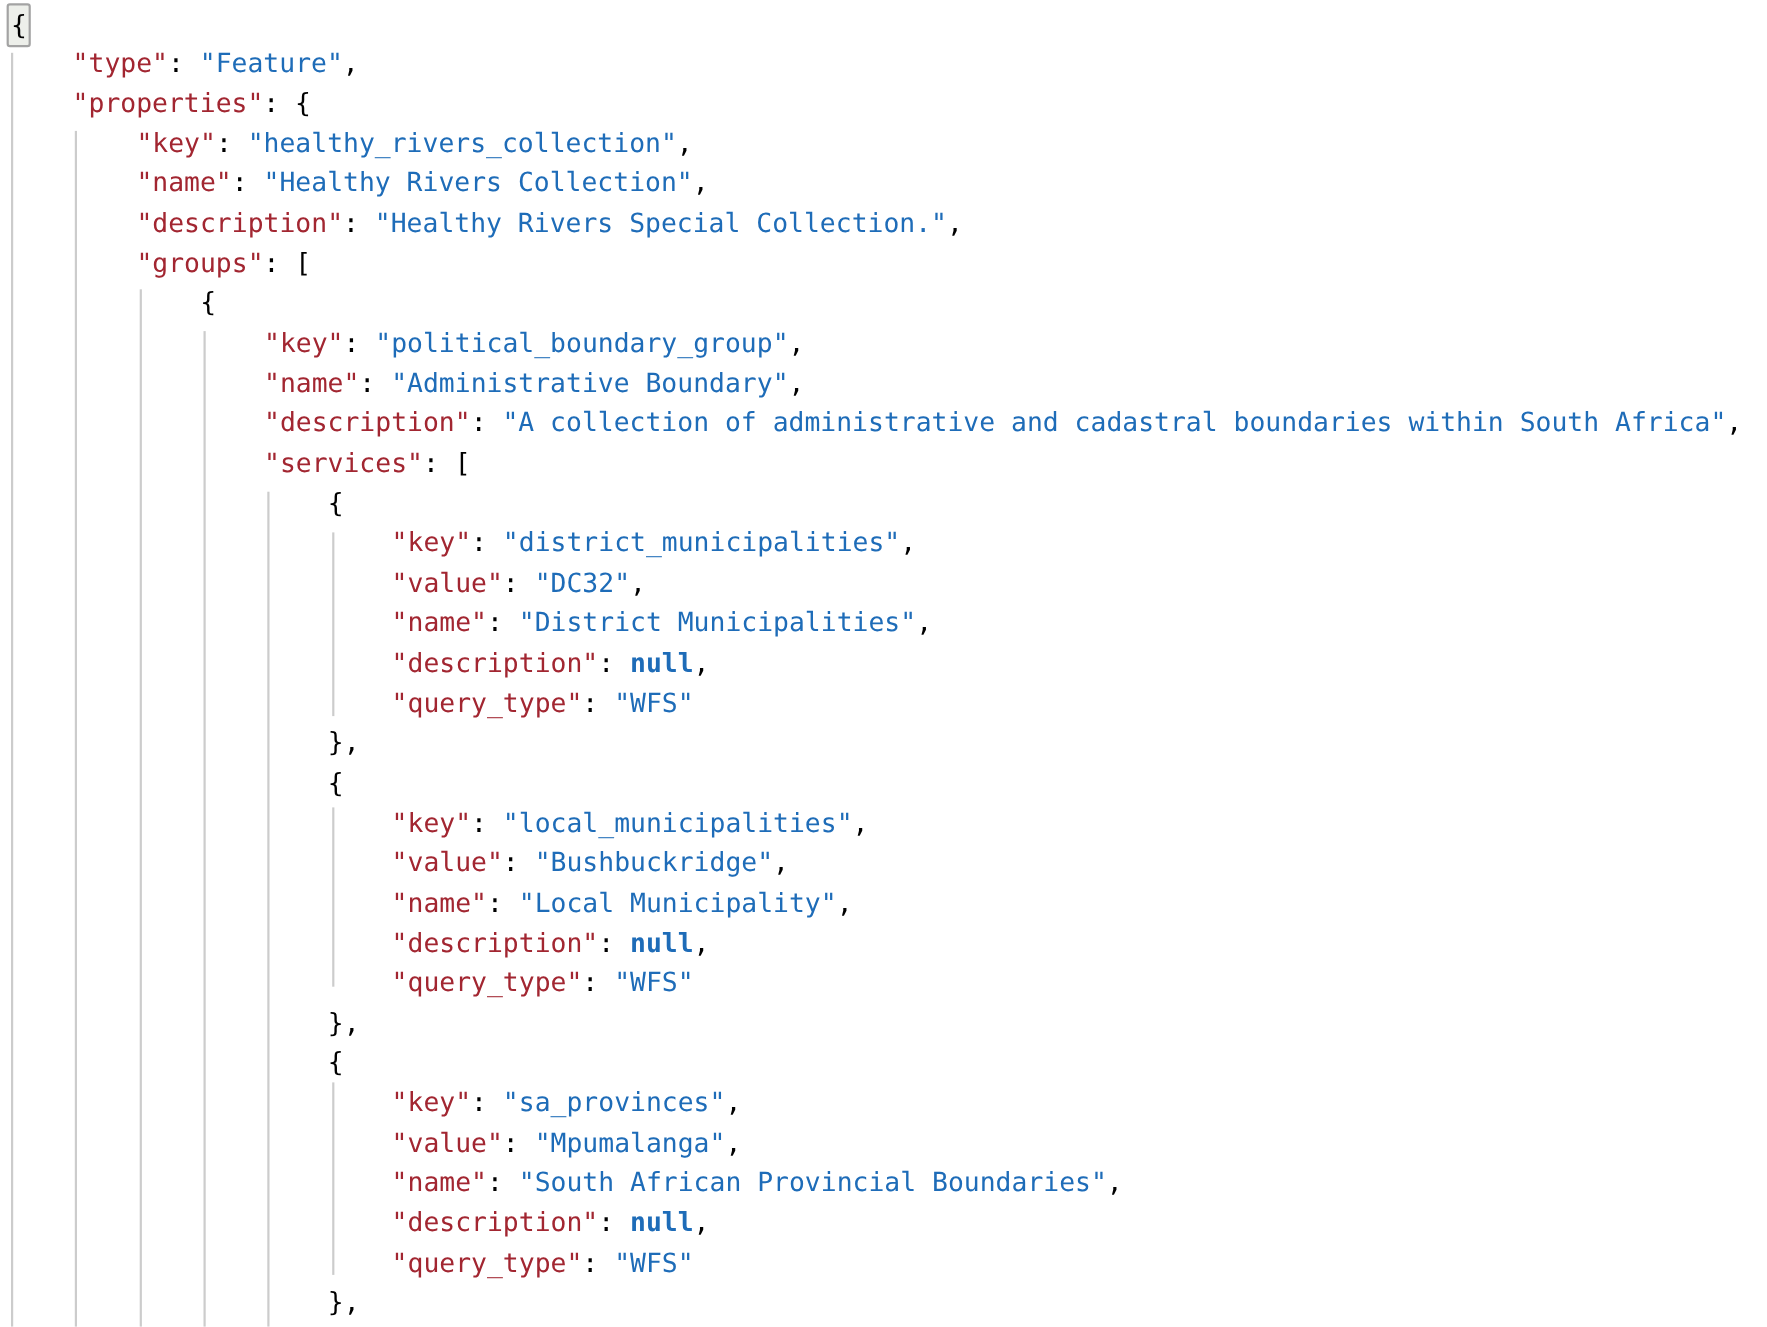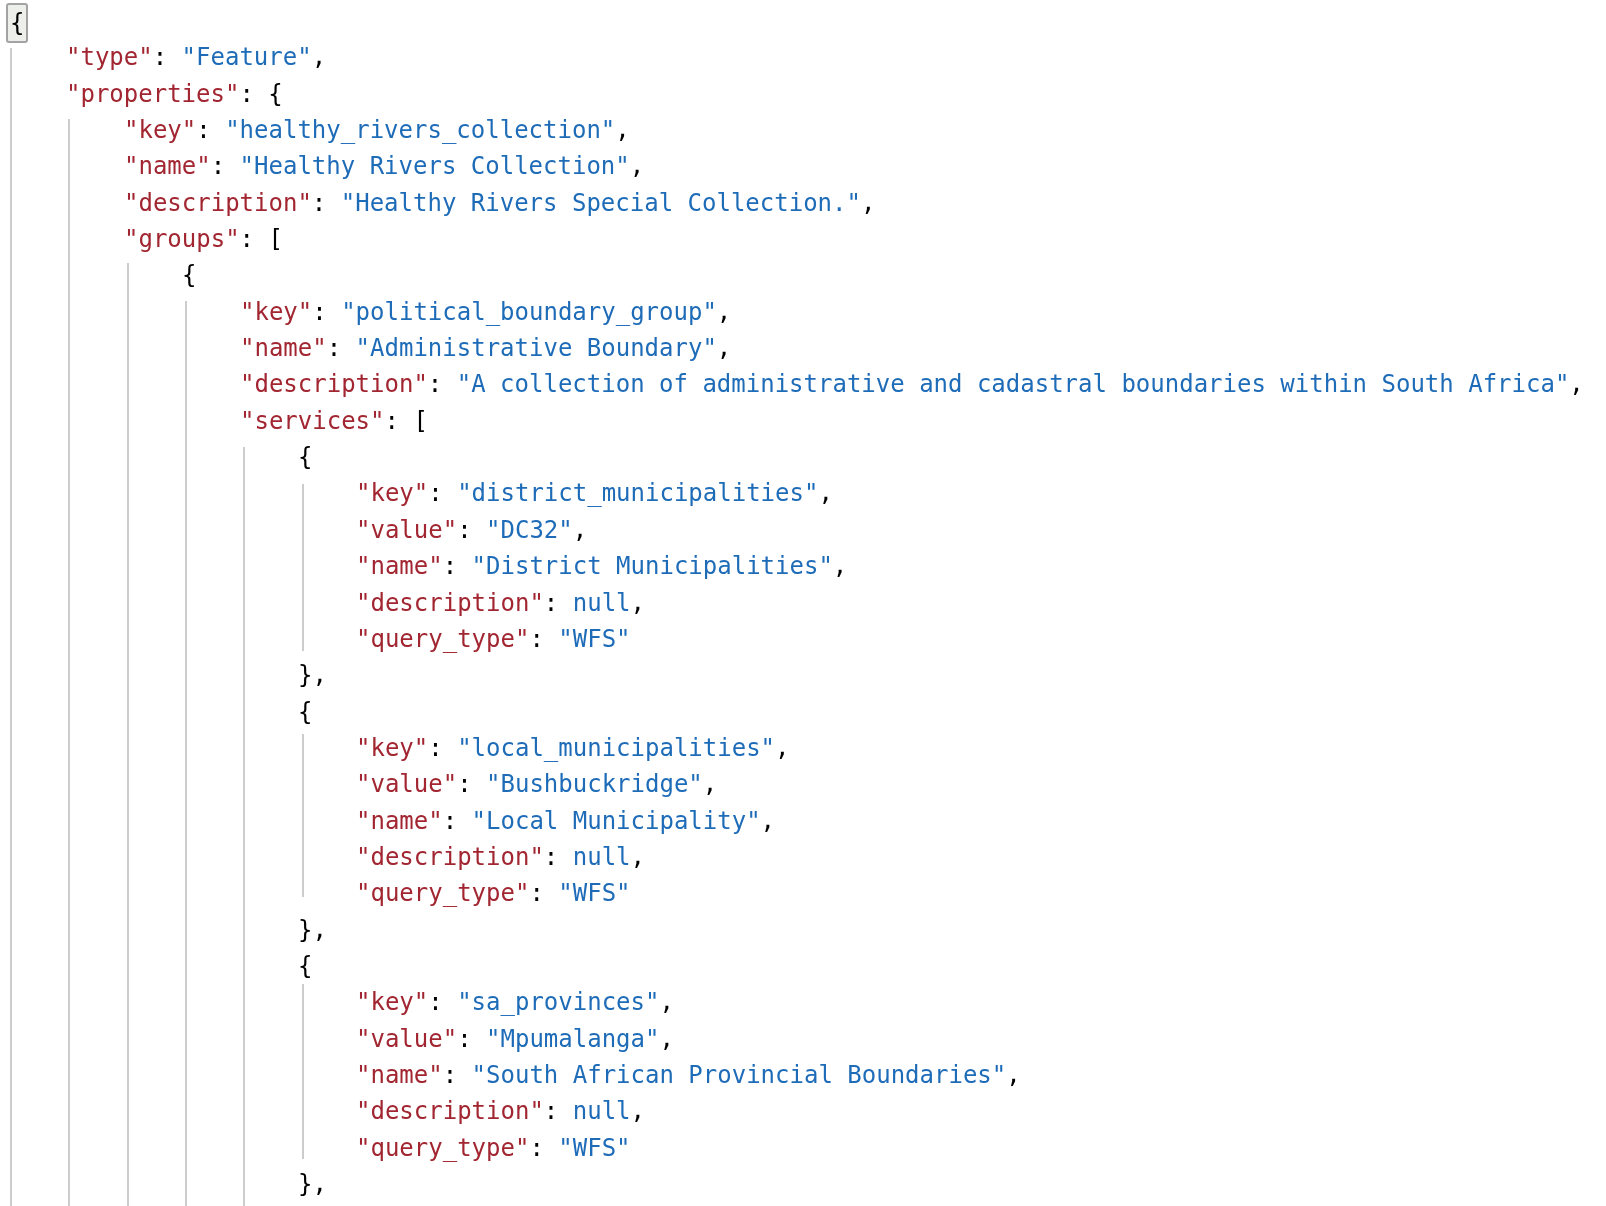--- a/index.html
+++ b/index.html
@@ -36,21 +36,21 @@
   }
   .line {
     white-space: pre;
     font-size: 24px;
     line-height: 36.35px;
     height: 36.35px;
     color: var(--punct-color, #000000);
   }
   .tok-k { color: var(--key-color, #a22631); }
   .tok-v { color: var(--string-color, #1e6cb8); }
-  .tok-n { color: var(--null-color, #1e6cb8); }
+  .tok-n { color: var(--null-color, #1e6cb8); font-weight: bold; }
   .tok-p { color: var(--punct-color, #000000); }
   .root-brace-box {
     display: inline-block;
     border: 2px solid var(--box-border, #a3a3a3);
     background: var(--box-bg, #edefea);
     border-radius: 3px;
     padding: 0 2px;
     margin-left: -2px;
   }
 </style>

